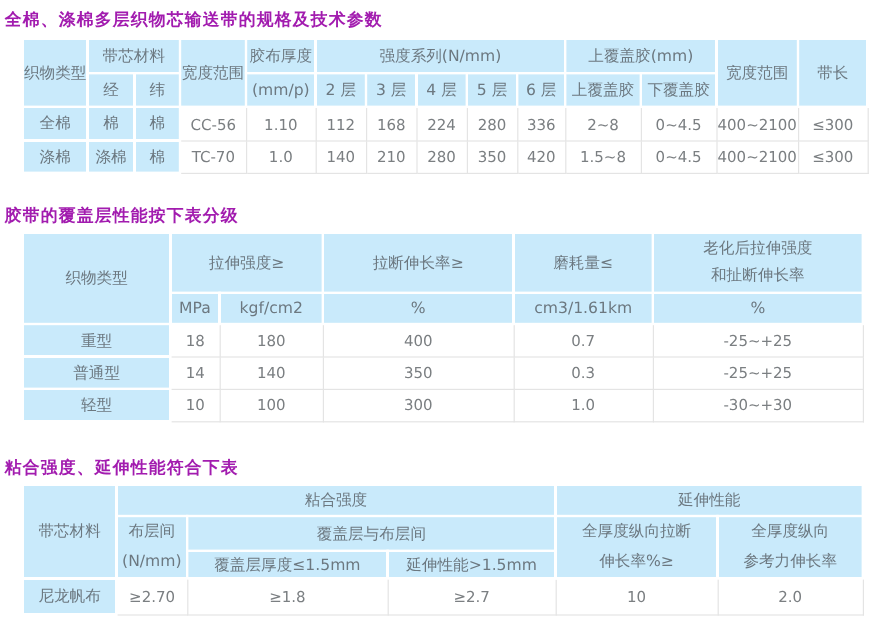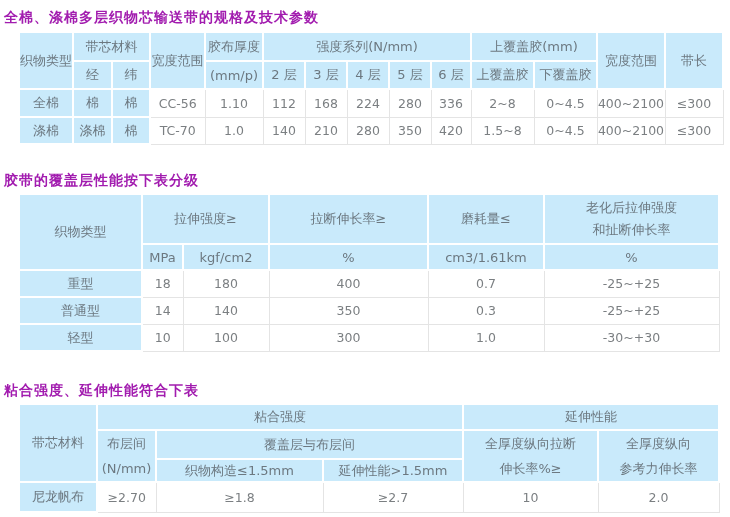--- a/index.html
+++ b/index.html
@@ -209,21 +209,21 @@
     <td class="hd two-line-wide" rowspan="2">
       <div>全厚度纵向拉断</div>
       <div>伸长率%≥</div>
     </td>
     <td class="hd two-line-wide" rowspan="2">
       <div>全厚度纵向</div>
       <div>参考力伸长率</div>
     </td>
   </tr>
   <tr class="r23">
-    <td class="hd">织物构造≤1.5mm</td>
+    <td class="hd">覆盖层厚度≤1.5mm</td>
     <td class="hd">延伸性能&gt;1.5mm</td>
   </tr>
   <tr class="r30">
     <td class="hd">尼龙帆布</td>
     <td>≥2.70</td>
     <td>≥1.8</td>
     <td>≥2.7</td>
     <td>10</td>
     <td>2.0</td>
   </tr>

